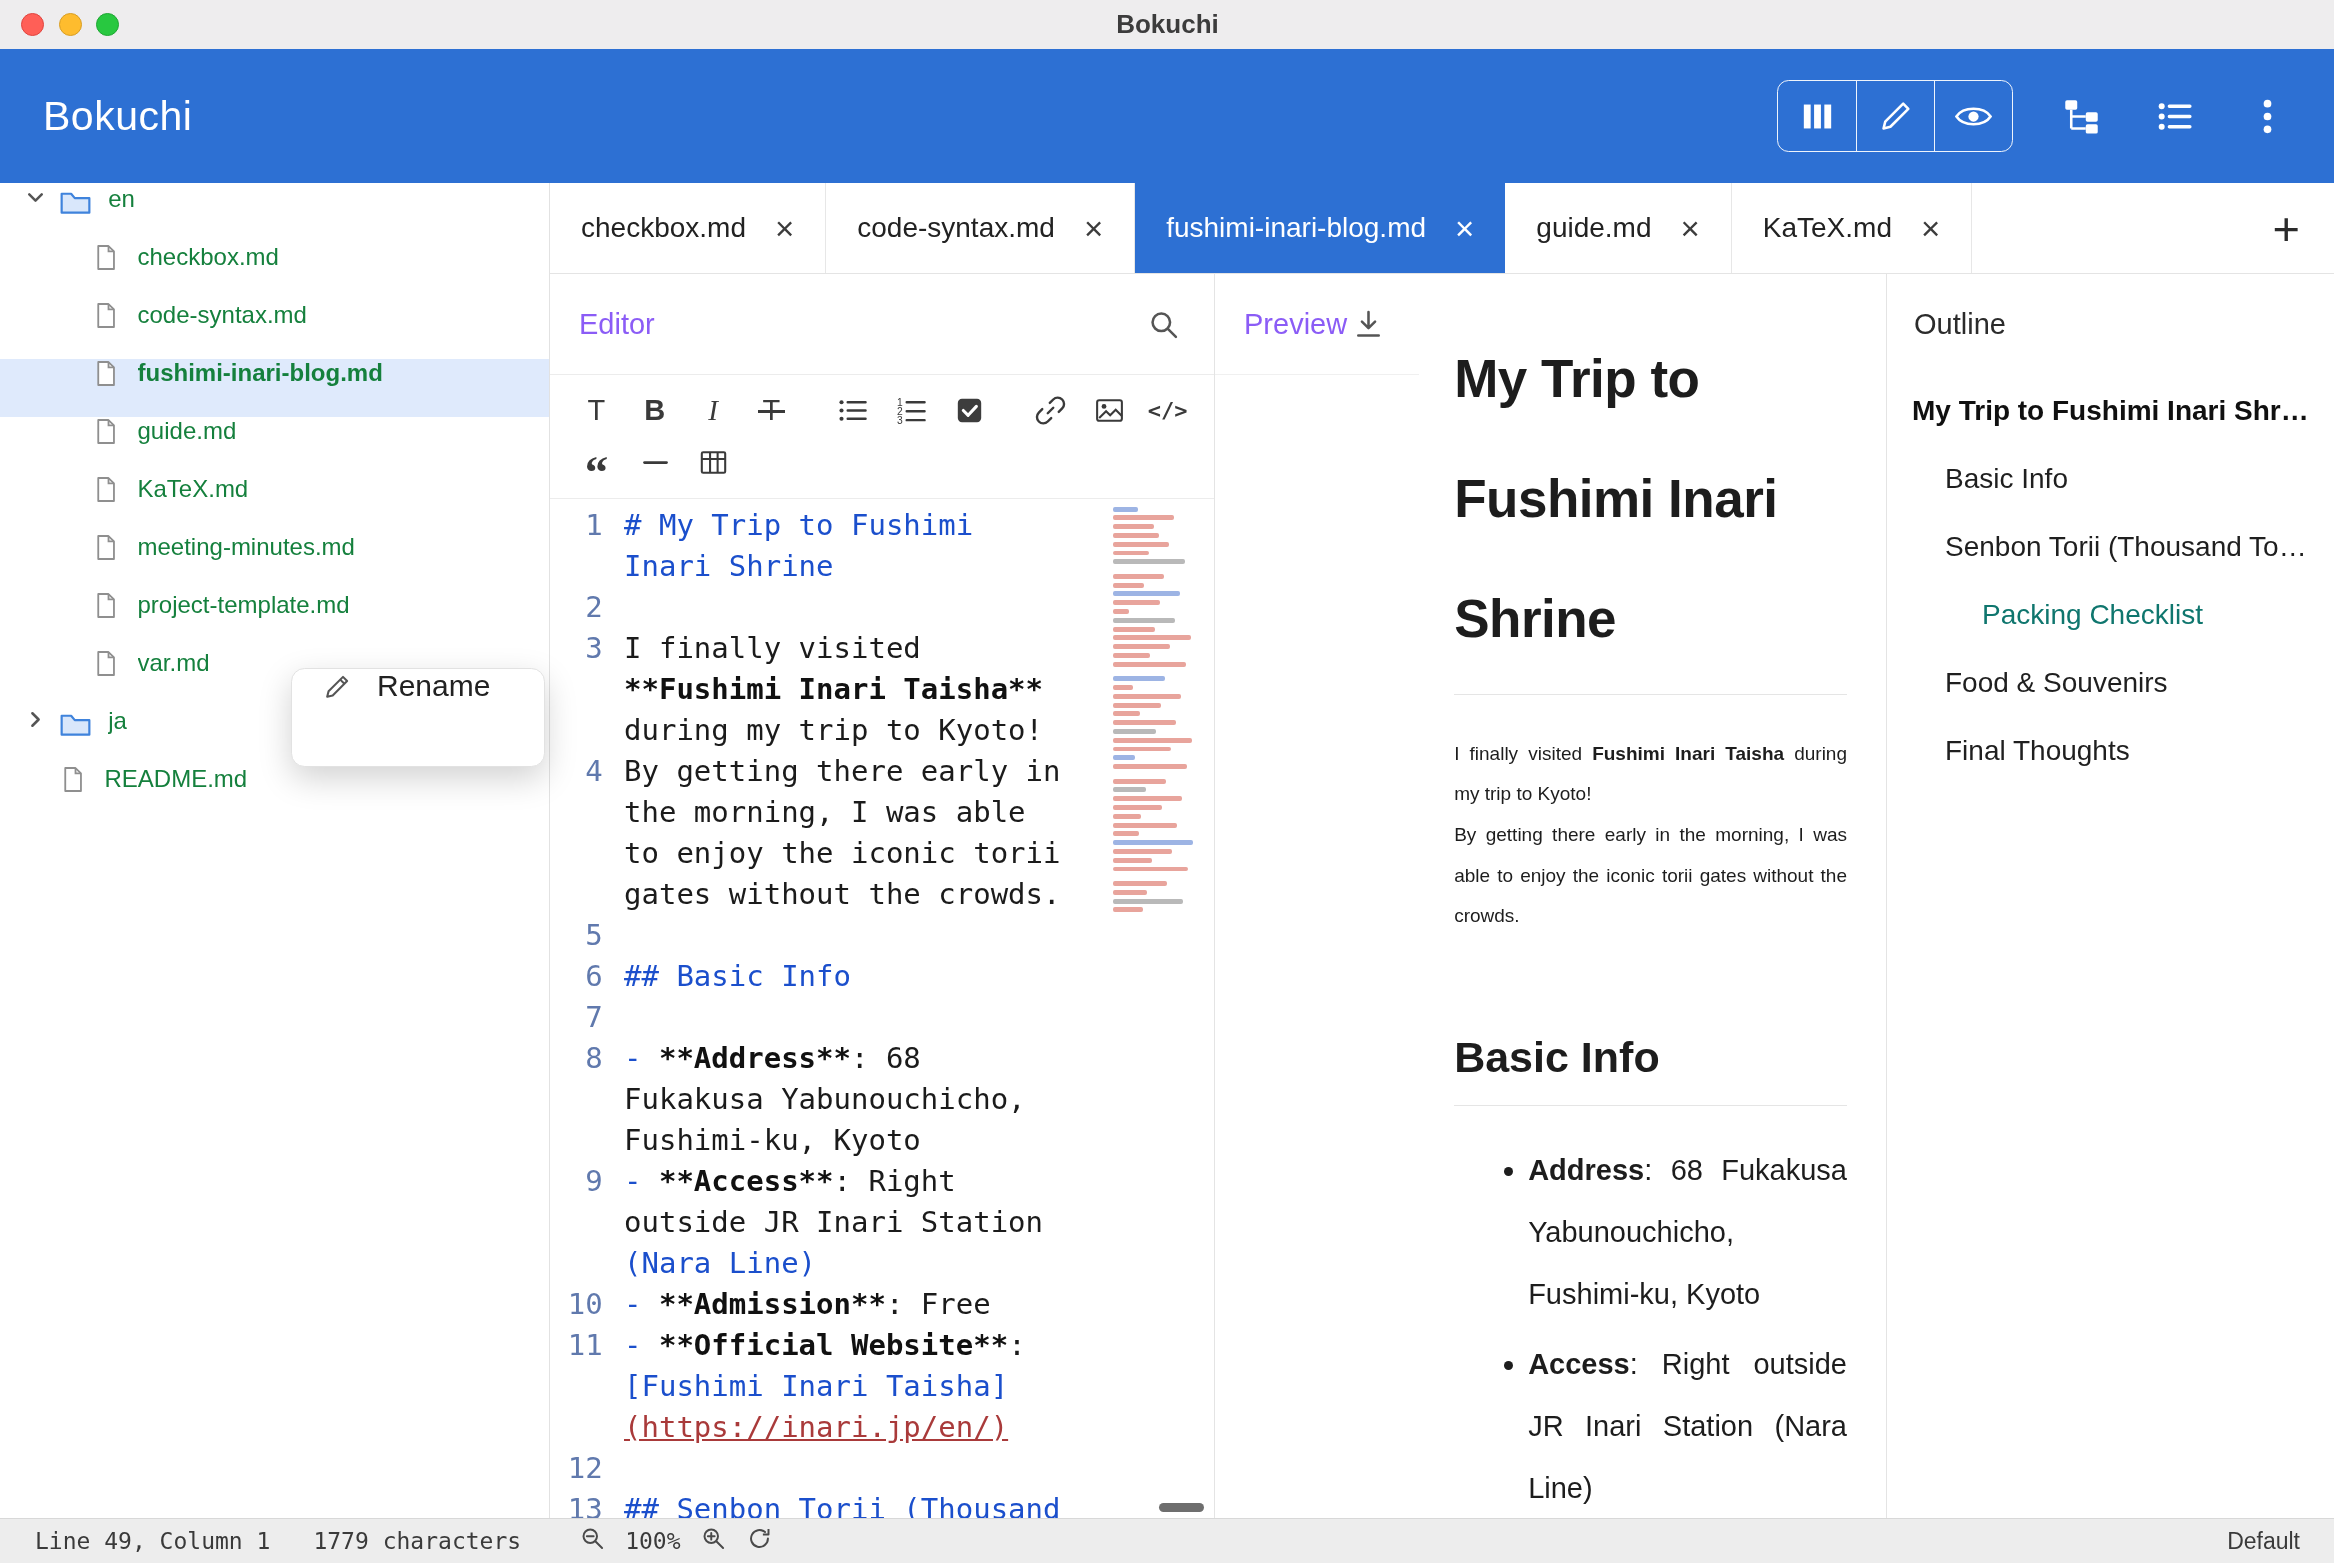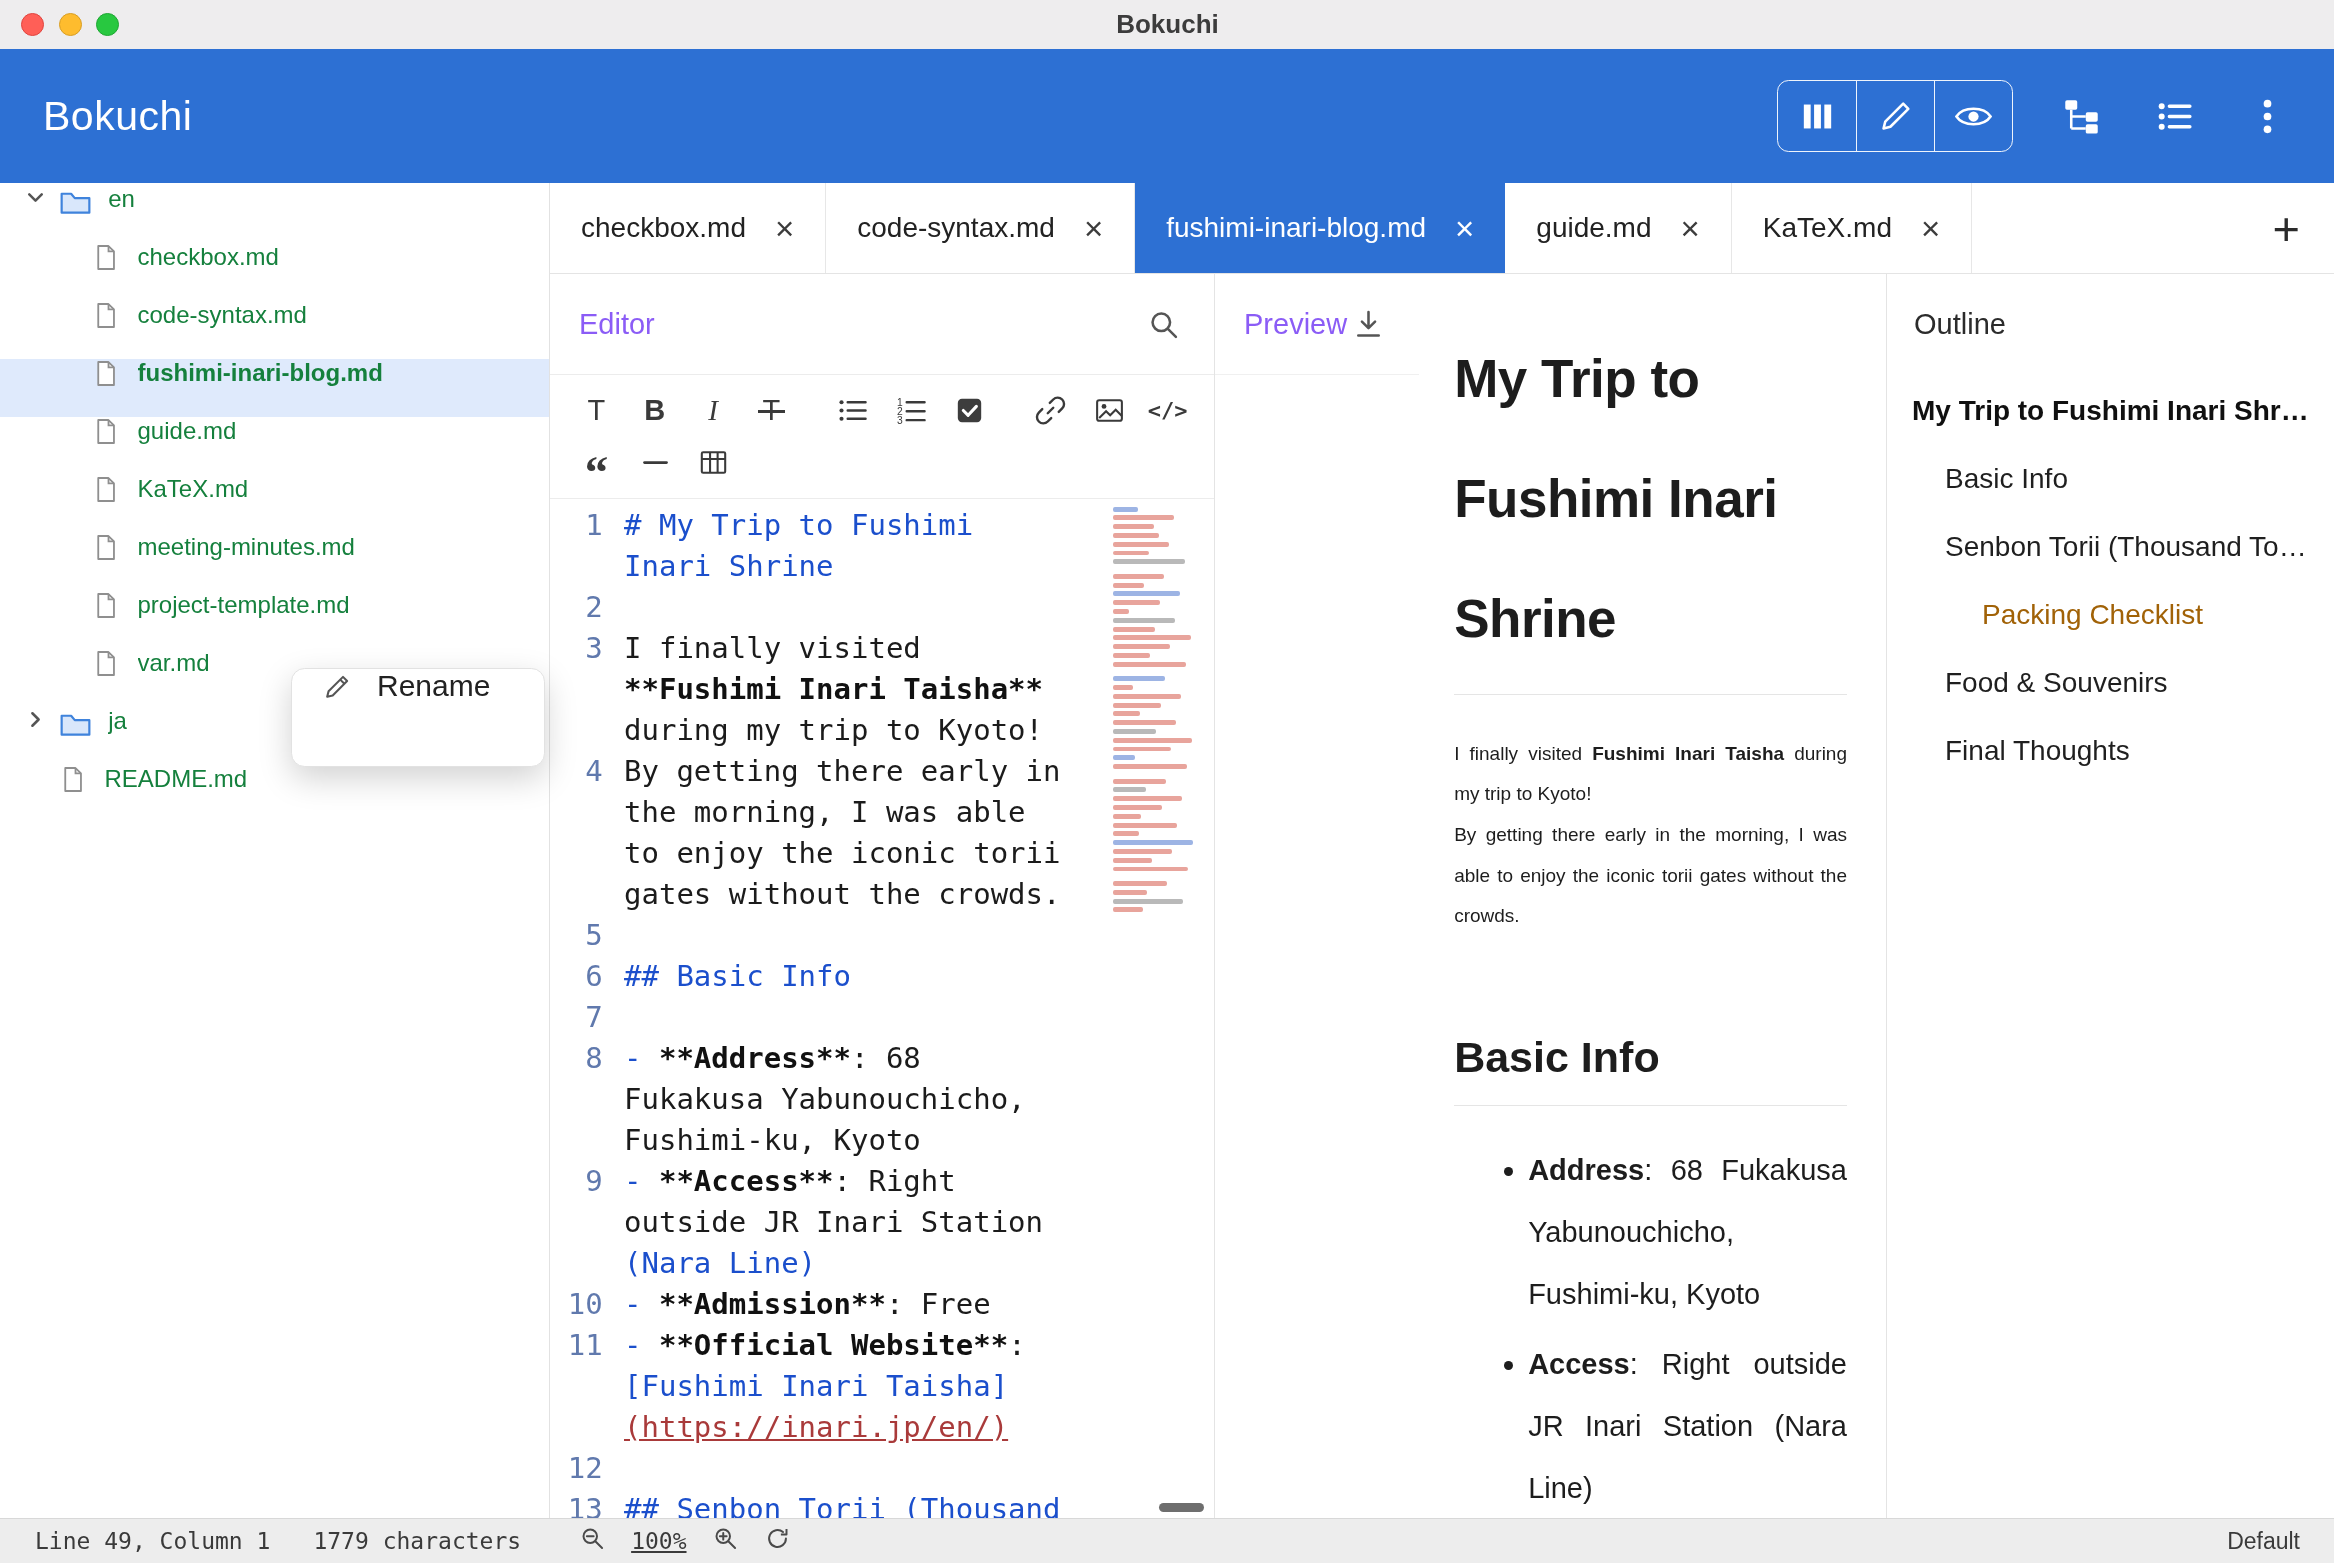--- a/index.html
+++ b/index.html
@@ -119,28 +119,28 @@
 
   
   .outline-pane { flex:1; display:flex; flex-direction:column; min-width:0; }
   .outline-header { height:101px; flex:none; display:flex; align-items:center; padding:0 27px;
     font-size:29px; color:#2b2b2b; }
   .outline-items { padding:1.9px 21.3px 0 25px; }
   .oitem { height:68px; line-height:68px; font-size:28px; color:#1f1f1f;
     white-space:nowrap; overflow:hidden; text-overflow:ellipsis; }
   .oitem.lvl1 { font-weight:700; color:#101010; }
   .oitem.lvl2 { padding-left:33px; }
-  .oitem.lvl3 { padding-left:70px; color:#a16207; }
+  .oitem.lvl3 { padding-left:70px; color:#0f766e; }
 
   
   .statusbar { height:45px; background:#ededed; border-top:1.9px solid #d8d8d8;
     display:flex; align-items:center; padding:0 35px;
     font-family:"DejaVu Sans Mono", monospace; font-size:23px; color:#3a3a3a; }
   .sb-chars { margin-left:43px; }
-  .zoomgroup { margin-left:58px; display:flex; align-items:center; gap:25px;text-decoration:underline; }
+  .zoomgroup { margin-left:58px; display:flex; align-items:center; gap:19px; }
   .zoomgroup svg { width:27px; height:27px; color:#4a4a4a; }
   .sb-default { margin-left:auto; font-family:"Liberation Sans", sans-serif; color:#3a3a3a; }
 </style>
 </head>
 <body>
 
 <div class="titlebar">
   <div class="lights">
     <span class="light red"></span>
     <span class="light yellow"></span>

